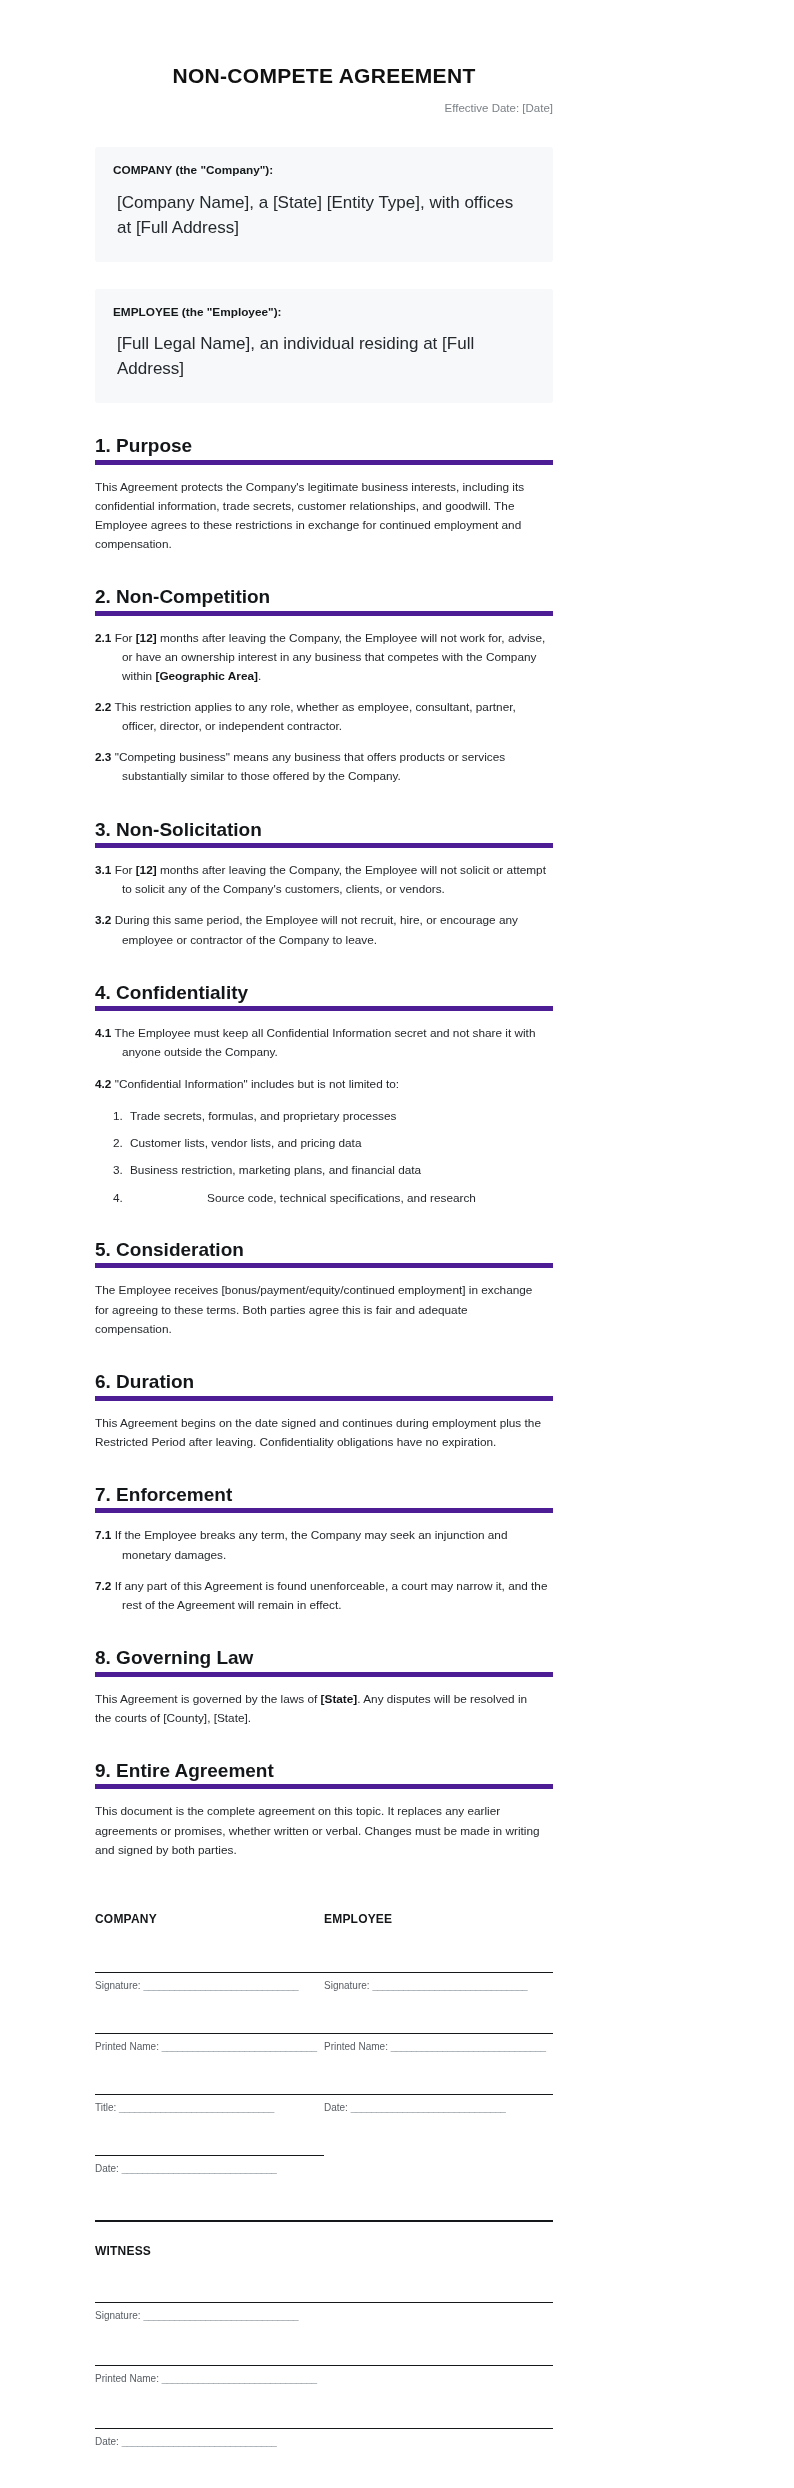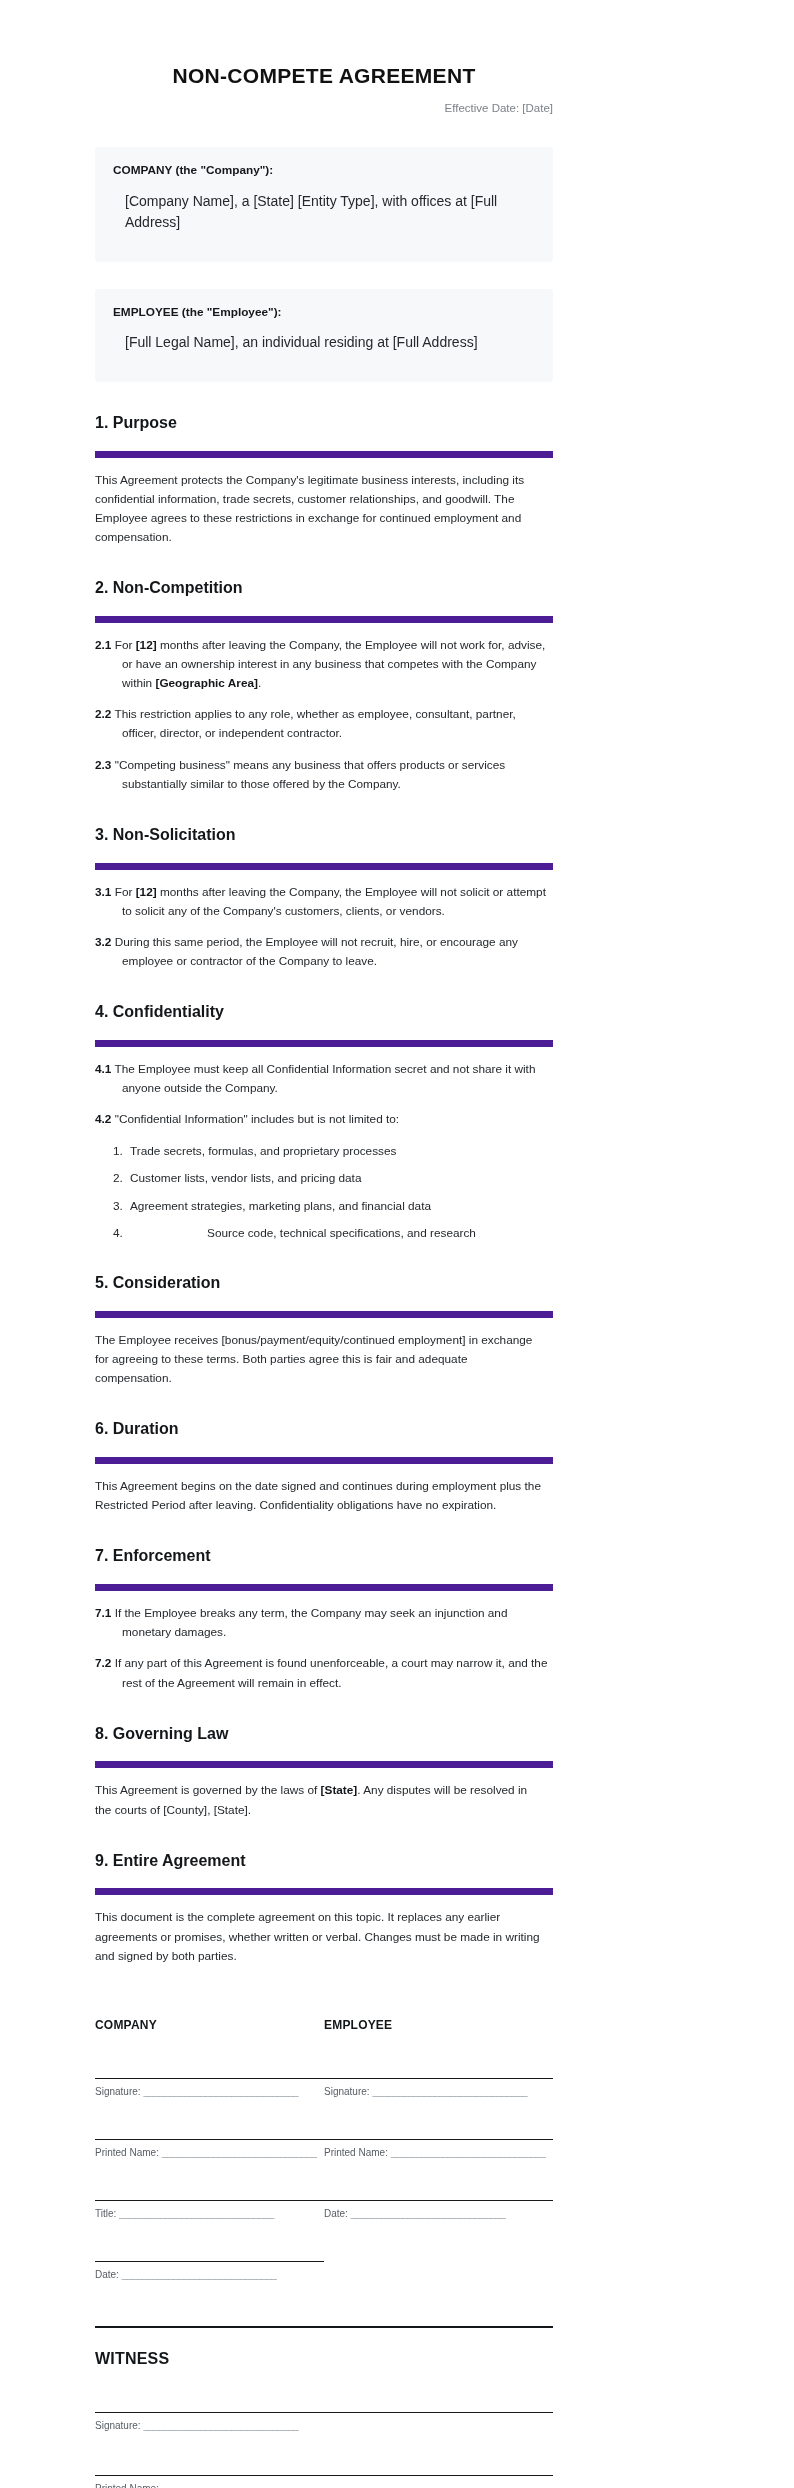--- a/index.html
+++ b/index.html
@@ -49,35 +49,35 @@
   }
   .party-box.first { margin-top: 33px; }
   .party-label {
     font-size: 11.8px;
     font-weight: bold;
     color: #15181b;
     margin: 0 0 11px 0;
     line-height: 1.3;
   }
   .party-value {
-    font-size: 14px;
+    font-size: 17px;
     color: #25292d;
-    margin: 12px;
+    margin: 4px;
     line-height: 1.5;
   }
 
   
   .section { margin-top: 31px; }
   .section-heading {
-    font-size: 16px;
+    font-size: 19px;
     font-weight: bold;
     color: #14171a;
     margin: 0 0 0 0;
-    padding-bottom: 17px;
-    border-bottom: 7px solid #4c1d95;
+    padding-bottom: 1px;
+    border-bottom: 5px solid #4c1d95;
     line-height: 1.3;
   }
   .section-body { padding-top: 13px; }
   .para {
     font-size: 11.8px;
     line-height: 1.62;
     color: #24282c;
     margin: 0 8px 0 0;
     text-align: left;
   }
@@ -141,21 +141,21 @@
     color: #9aa0a6;
     letter-spacing: -0.4px;
   }
 
   .sig-divider {
     border-top: 2.2px solid #15181b;
     margin: 44px 0 0 0;
   }
   .witness-block { margin-top: 22px; }
   .witness-label {
-    font-size: 16px;
+    font-size: 12px;
     font-weight: bold;
     color: #14171a;
     margin: 0 0 44px 0;
     letter-spacing: 0.2px;
   }
   .witness-row { margin-bottom: 42px; }
   .witness-row:last-child { margin-bottom: 0; }
 </style>
 </head>
 <body>
@@ -199,21 +199,21 @@
         </div>
       </div>
       <div class="section">
         <h2 class="section-heading">4. Confidentiality</h2>
         <div class="section-body">
           <p class="clause"><span class="clause-num">4.1</span> <span>The Employee must keep all Confidential Information secret and not share it with anyone outside the Company.</span></p>
           <p class="clause"><span class="clause-num">4.2</span> <span>"Confidential Information" includes but is not limited to:</span></p>
           <ol class="sub-list">
             <li>Trade secrets, formulas, and proprietary processes</li>
             <li>Customer lists, vendor lists, and pricing data</li>
-            <li>Agreement strategies, marketing plans, and financial data</li>
+            <li>Business restriction, marketing plans, and financial data</li>
             <li>Source code, technical specifications, and research</li>
           </ol>
         </div>
       </div>
       <div class="section">
         <h2 class="section-heading">5. Consideration</h2>
         <div class="section-body">
           <p class="para">The Employee receives [bonus/payment/equity/continued employment] in exchange for agreeing to these terms. Both parties agree this is fair and adequate compensation.</p>
         </div>
       </div>

